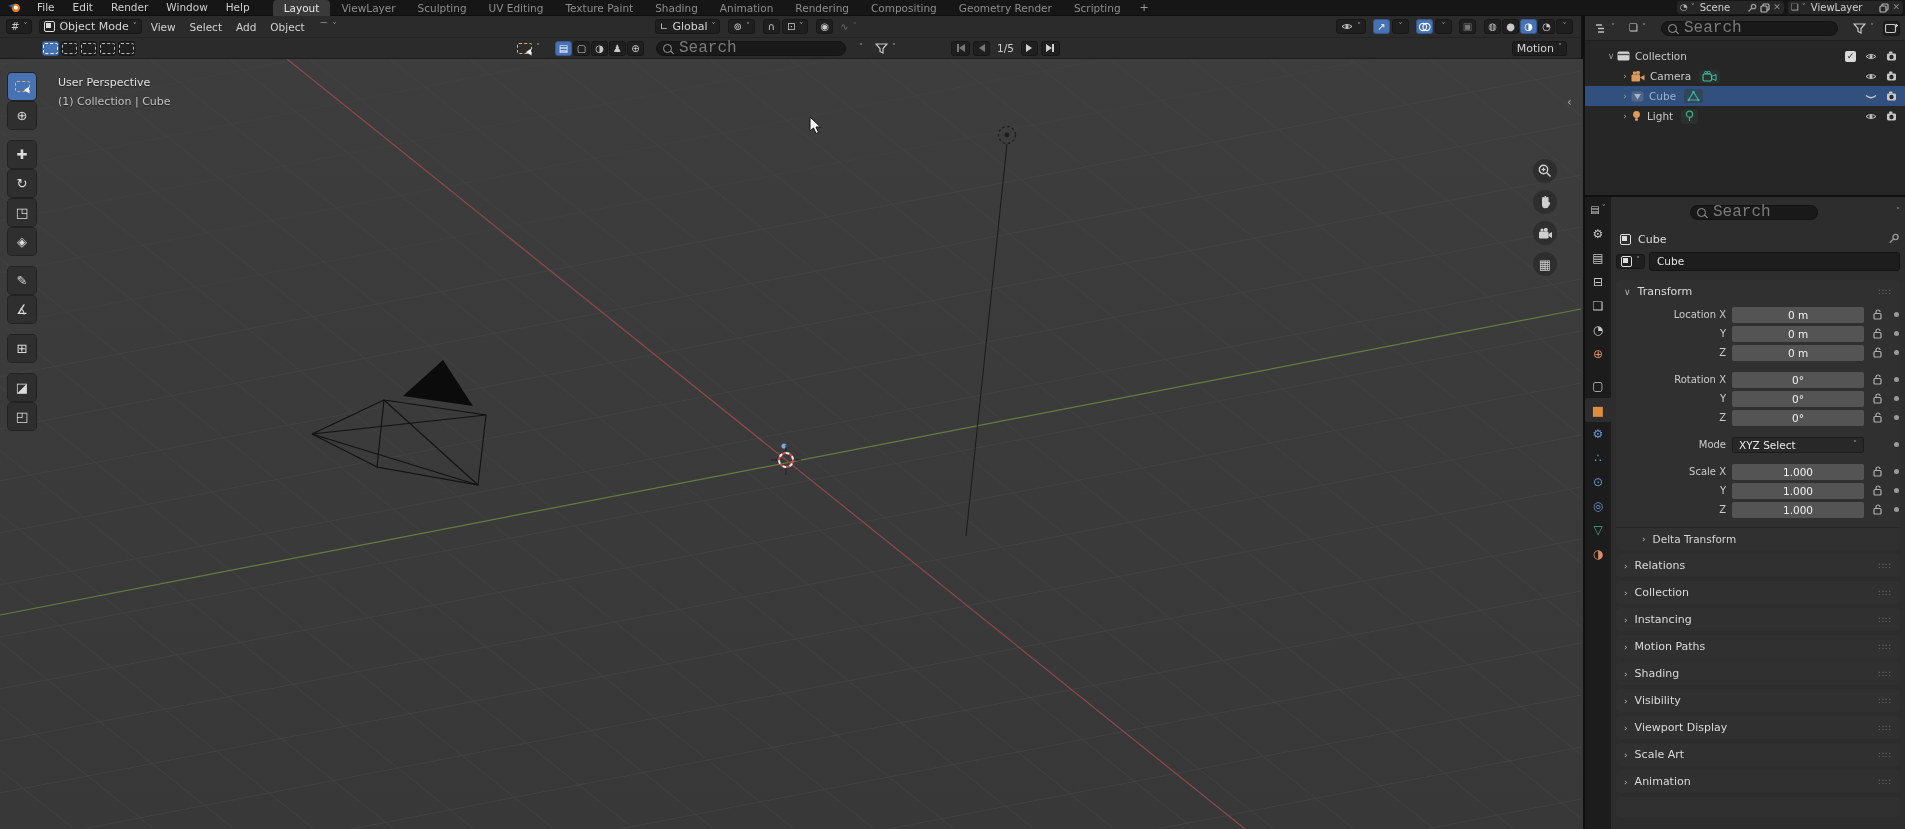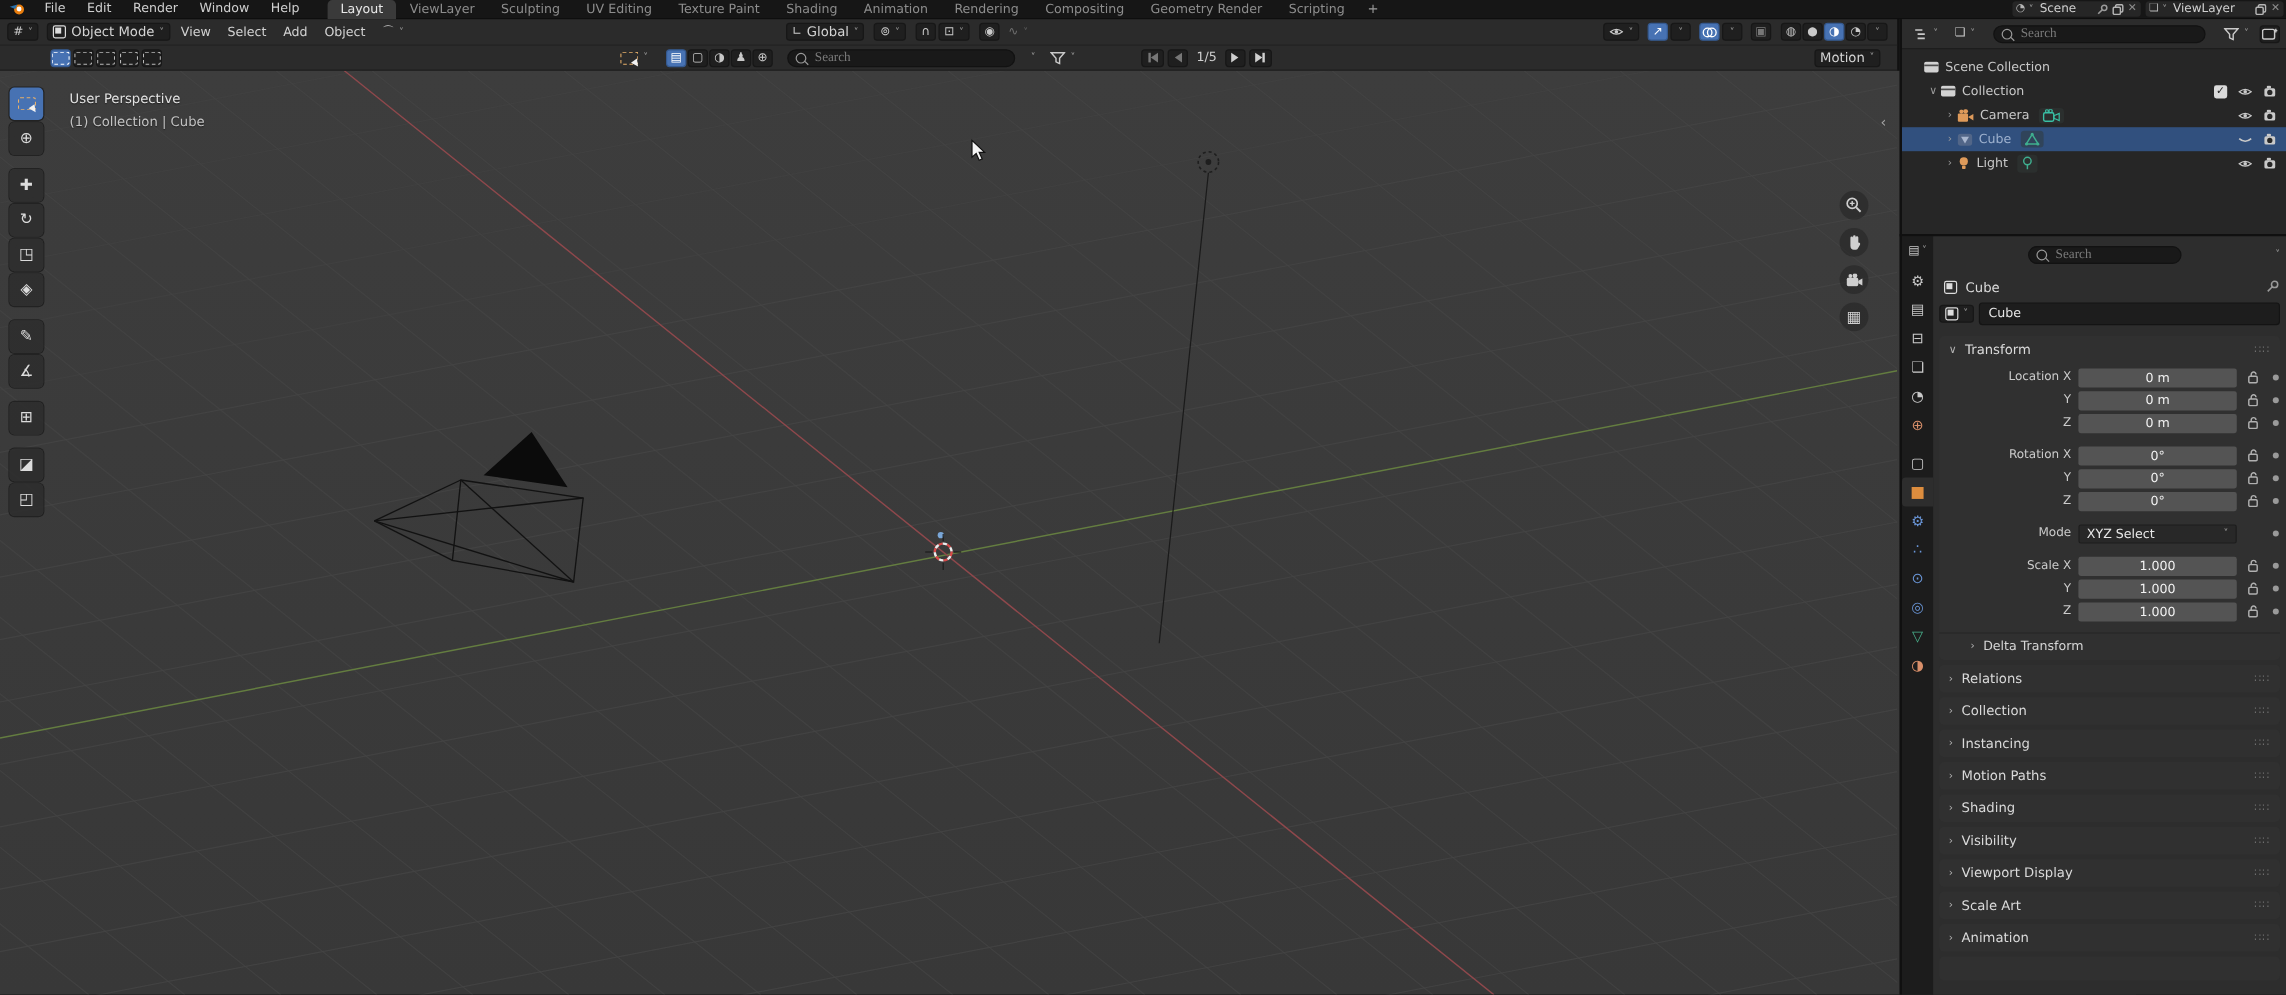--- a/index.html
+++ b/index.html
@@ -31,21 +31,21 @@
   .btn.dim{color:#777;}
   .menu-text{padding:0 7px;color:#d2d2d2;font-size:10.5px;}
   .icon-g{font-size:10px;color:#c9c9c9;line-height:12px;}
   .white-sq{width:9px;height:9px;border:1.5px solid #dcdcdc;border-radius:2px;display:inline-block;}
   .white-sq i{display:block;width:5px;height:5px;margin:1px;background:#dcdcdc;}
   .mbox{width:13px;height:9px;border:1px dashed #b9b9b9;border-radius:2px;display:inline-block;}
   .btn.on .mbox{border-color:#fff;}
   .mbox.orange{border-color:#e8b06a;position:relative;}
   .mbox.orange::after{content:'';position:absolute;right:-2px;bottom:-3px;width:0;height:0;border-left:3px solid transparent;border-right:3px solid transparent;border-top:6px solid #f2f2f2;transform:rotate(-35deg);}
   .search-box{display:flex;align-items:center;background:#191919;border:1px solid #121212;border-radius:8px;height:15px;padding:0 6px;gap:5px;box-sizing:border-box;}
-  .search-box input{background:transparent;border:none;outline:none;color:#cfcfcf;font-size:11px;width:100%;font-family:Liberation Serif, serif;}
+  .search-box input{background:transparent;border:none;outline:none;color:#cfcfcf;font-size:16px;width:100%;font-family:Liberation Mono, monospace;}
   .search-box input::placeholder{color:#7a7a7a;}
   .mag{width:7px;height:7px;border:1.4px solid #9a9a9a;border-radius:50%;position:relative;flex:none;display:inline-block;}
   .mag::after{content:'';position:absolute;width:4px;height:1.4px;background:#9a9a9a;left:6px;top:7px;transform:rotate(45deg);}
   .tri-r{width:0;height:0;border-top:4px solid transparent;border-bottom:4px solid transparent;border-left:6px solid #cfcfcf;display:inline-block;}
   .tri-l{width:0;height:0;border-top:4px solid transparent;border-bottom:4px solid transparent;border-right:6px solid #cfcfcf;display:inline-block;}
   .pbar{width:2px;height:8px;background:#cfcfcf;display:inline-block;}
   .btn.dim .tri-l{border-right-color:#777;} .btn.dim .pbar{background:#777;}
   
   #viewport{left:0;top:59px;width:1780px;height:770px;background:linear-gradient(#3d3d3d,#383838);overflow:hidden;}
   #vp-svg{position:absolute;left:0;top:0;}
@@ -552,31 +552,20 @@
     </div>
     <div class="btn">
       <svg width="13" height="11" viewBox="0 0 13 11">
           <rect x="0.5" y="1.5" width="10" height="8" rx="1.5" fill="none" stroke="#c9c9c9" stroke-width="1.2"></rect>
           <line x1="10" y1="2.5" x2="13" y2="2.5" stroke="#c9c9c9" stroke-width="1.2"></line>
           <line x1="11.5" y1="1" x2="11.5" y2="4" stroke="#c9c9c9" stroke-width="1.2"></line>
         </svg>
     </div>
   </div>
   <div class="out-rows" id="outliner-rows">
-      <div class="out-row" style="padding-left: 6px;">
-        <span class="expander"></span>
-        <span style="display: inline-flex;">
-          <svg width="13" height="10" viewBox="0 0 13 10">
-            <rect x="0.5" y="0.5" width="12" height="9" rx="1.5" fill="#d2d2d2"></rect>
-            <rect x="0.5" y="2.8" width="12" height="1.4" fill="#4c4c4c"></rect>
-          </svg>
-        </span>
-        <span class="label">Scene Collection</span>
-        <span class="out-right"></span>
-      </div>
       <div class="out-row" style="padding-left: 20px;">
         <span class="expander">∨</span>
         <span style="display: inline-flex;">
           <svg width="13" height="10" viewBox="0 0 13 10">
             <rect x="0.5" y="0.5" width="12" height="9" rx="1.5" fill="#d2d2d2"></rect>
             <rect x="0.5" y="2.8" width="12" height="1.4" fill="#4c4c4c"></rect>
           </svg>
         </span>
         <span class="label">Collection</span>
         <span class="out-right">

